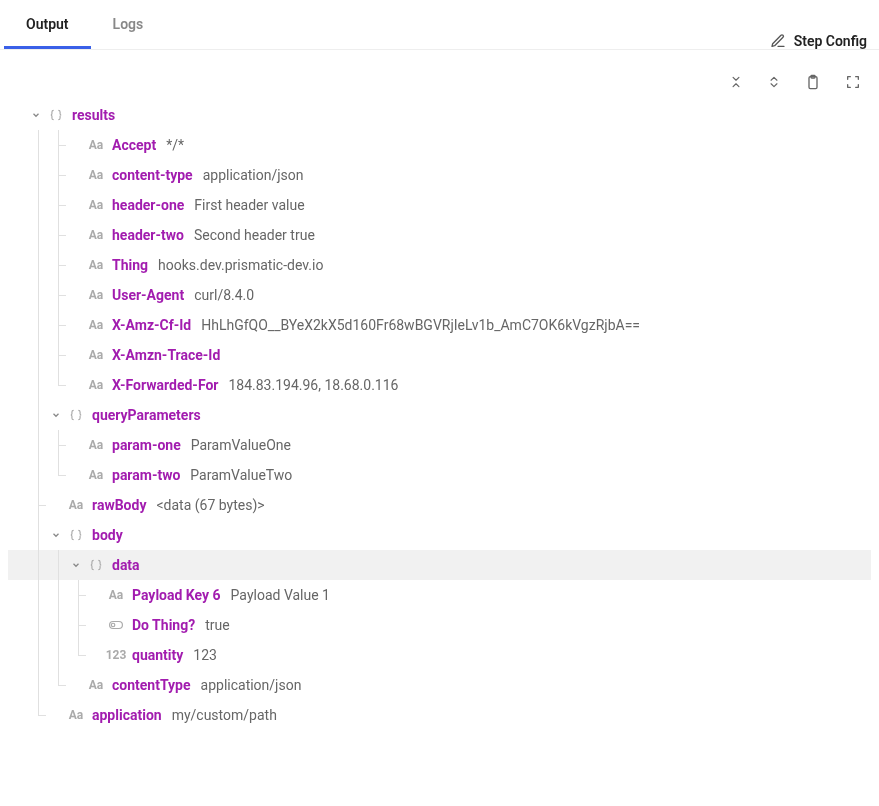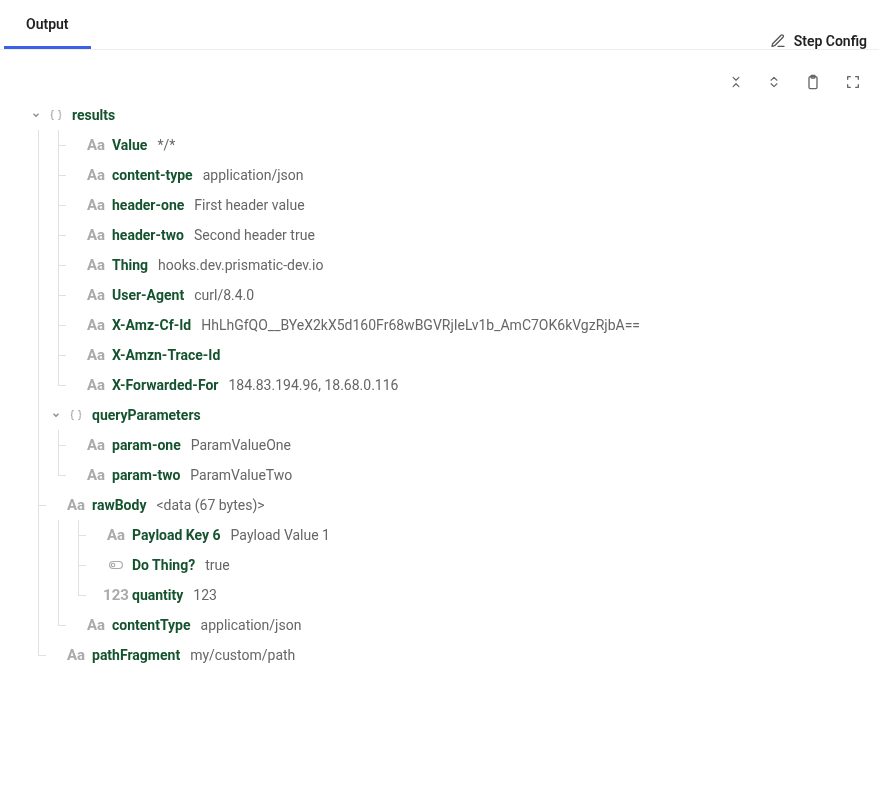--- a/index.html
+++ b/index.html
@@ -127,44 +127,45 @@
     color: #888;
     flex-shrink: 0;
     margin-right: 2px;
   }
   .type-icon {
     display: inline-flex;
     align-items: center;
     justify-content: center;
     width: 20px;
     height: 16px;
-    font-size: 15px;
+    font-size: 12px;
     font-weight: 700;
     color: #aaa;
     flex-shrink: 0;
     margin-right: 6px;
   }
   .type-obj svg { stroke: #aaa; fill: none; }
   .key {
     font-weight: 700;
-    color: #14532d;
+    color: #a21caf;
     margin-right: 10px;
     white-space: nowrap;
   }
   .val {
     color: #666;
     white-space: nowrap;
   }
 </style>
 </head>
 <body>
 
 <div class="header">
   <div class="tabs">
     <div class="tab active">Output</div>
+    <div class="tab">Logs</div>
   </div>
   <div class="step-config">
     <svg width="16" height="16" viewBox="0 0 24 24" fill="none" stroke-width="2" stroke-linecap="round" stroke-linejoin="round">
         <path d="M12 20h9"></path>
         <path d="M16.5 3.5a2.1 2.1 0 0 1 3 3L7 19l-4 1 1-4Z"></path>
       </svg>
     <span>Step Config</span>
   </div>
 </div>
 
@@ -215,21 +216,21 @@
     <span class="key">results</span>
   </div>
 
 
   <div class="row">
       <span class="indent"></span>
       <span class="indent line"></span>
       <span class="indent tee"></span>
       <span class="chev"></span>
       <span class="type-icon">Aa</span>
-      <span class="key">Value</span>
+      <span class="key">Accept</span>
       <span class="val">*/*</span>
     </div>
   <div class="row">
       <span class="indent"></span>
       <span class="indent line"></span>
       <span class="indent tee"></span>
       <span class="chev"></span>
       <span class="type-icon">Aa</span>
       <span class="key">content-type</span>
       <span class="val">application/json</span>
@@ -334,21 +335,54 @@
 
   <div class="row">
       <span class="indent"></span>
       <span class="indent tee"></span>
       <span class="chev"></span>
       <span class="type-icon">Aa</span>
       <span class="key">rawBody</span>
       <span class="val">&lt;data (67 bytes)&gt;</span>
     </div>
 
-
+  <div class="row">
+    <span class="indent"></span>
+      <span class="indent line"></span>
+    <span class="chev">
+        <svg width="10" height="10" viewBox="0 0 24 24" fill="none" stroke="#888" stroke-width="3">
+          <polyline points="6 9 12 15 18 9"></polyline>
+        </svg>
+      </span>
+    <span class="type-icon type-obj">
+        <svg width="14" height="14" viewBox="0 0 24 24" stroke-width="2">
+          <path d="M8 4c-2 0-3 1-3 3v3c0 1-1 2-2 2 1 0 2 1 2 2v3c0 2 1 3 3 3"></path>
+          <path d="M16 4c2 0 3 1 3 3v3c0 1 1 2 2 2-1 0-2 1-2 2v3c0 2-1 3-3 3"></path>
+        </svg>
+      </span>
+    <span class="key">body</span>
+  </div>
+
+  <div class="row selected">
+    <span class="indent"></span>
+      <span class="indent line"></span>
+      <span class="indent line"></span>
+    <span class="chev">
+        <svg width="10" height="10" viewBox="0 0 24 24" fill="none" stroke="#888" stroke-width="3">
+          <polyline points="6 9 12 15 18 9"></polyline>
+        </svg>
+      </span>
+    <span class="type-icon type-obj">
+        <svg width="14" height="14" viewBox="0 0 24 24" stroke-width="2">
+          <path d="M8 4c-2 0-3 1-3 3v3c0 1-1 2-2 2 1 0 2 1 2 2v3c0 2 1 3 3 3"></path>
+          <path d="M16 4c2 0 3 1 3 3v3c0 1 1 2 2 2-1 0-2 1-2 2v3c0 2-1 3-3 3"></path>
+        </svg>
+      </span>
+    <span class="key">data</span>
+  </div>
 
   <div class="row">
       <span class="indent"></span>
       <span class="indent line"></span>
       <span class="indent line"></span>
       <span class="indent tee"></span>
       <span class="chev"></span>
       <span class="type-icon">Aa</span>
       <span class="key">Payload Key 6</span>
       <span class="val">Payload Value 1</span>
@@ -387,17 +421,17 @@
       <span class="type-icon">Aa</span>
       <span class="key">contentType</span>
       <span class="val">application/json</span>
     </div>
 
   <div class="row">
       <span class="indent"></span>
       <span class="indent el"></span>
       <span class="chev"></span>
       <span class="type-icon">Aa</span>
-      <span class="key">pathFragment</span>
+      <span class="key">application</span>
       <span class="val">my/custom/path</span>
     </div>
 
 </div>
 
 </body></html>

